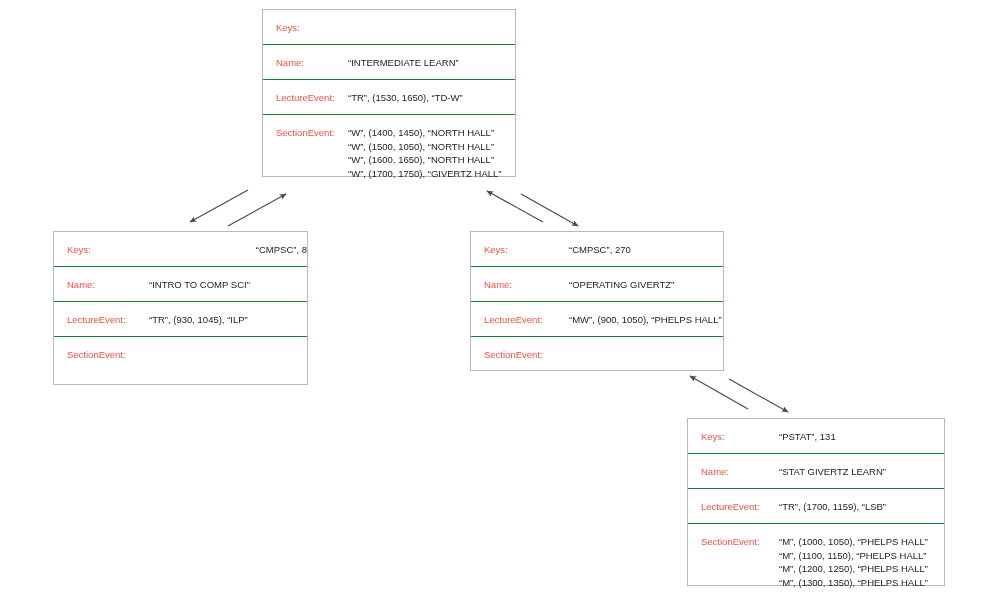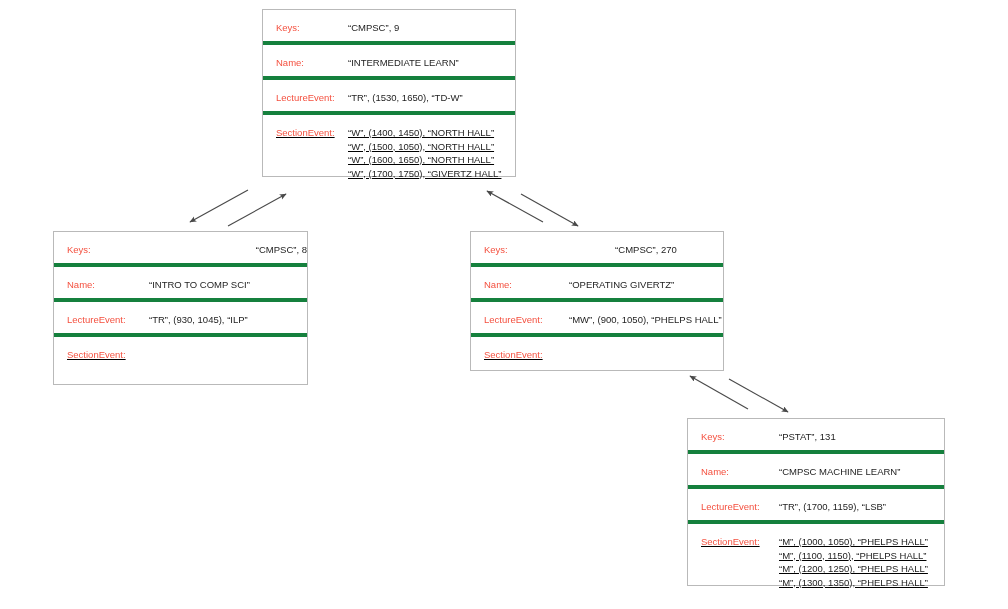--- a/index.html
+++ b/index.html
@@ -35,27 +35,26 @@
   .record-box {
     position: absolute;
     background: #ffffff;
     border: 1px solid #b9b9b9;
     box-sizing: border-box;
   }
 
   .record-row {
     display: flex;
     align-items: flex-start;
-    border-bottom: 4px solid #15803d;
+    border-bottom: 1px solid #15803d;
     box-sizing: border-box;
     padding: 0;
   }
   .record-row:last-child {
     border-bottom: none;
-    text-decoration: underline;
   }
 
   .field-label {
     color: #f4503f;
     font-size: 9.5px;
     line-height: 13.5px;
     white-space: nowrap;
     flex: 0 0 auto;
     padding-left: 13px;
   }
@@ -119,21 +118,20 @@
       <line x1="748" y1="409" x2="690" y2="376" stroke="#4a4a4a" stroke-width="1.15" marker-end="url(#head)"></line>
     </g>
     <g>
       <line x1="729" y1="379" x2="788" y2="412" stroke="#4a4a4a" stroke-width="1.15" marker-end="url(#head)"></line>
     </g>
   </svg>
 
   <div class="record-box" style="left:262px; top:9px; width:254px;">
     <div class="record-row row-single">
       <span class="field-label" style="width:72px;">Keys:</span>
-      <span class="field-value">“CMPSC”, 9</span>
     </div>
     <div class="record-row row-single">
       <span class="field-label" style="width:72px;">Name:</span>
       <span class="field-value">“INTERMEDIATE LEARN”</span>
     </div>
     <div class="record-row row-single">
       <span class="field-label" style="width:72px;">LectureEvent:</span>
       <span class="field-value">“TR”, (1530, 1650), “TD-W”</span>
     </div>
     <div class="record-row row-multi" style="height:61px;">
@@ -156,21 +154,21 @@
       <span class="field-value" style="padding-left:10px;">“TR”, (930, 1045), “ILP”</span>
     </div>
     <div class="record-row row-multi" style="height:47px;">
       <span class="field-label" style="width:72px;">SectionEvent:</span>
     </div>
   </div>
 
   <div class="record-box" style="left:470px; top:231px; width:254px;">
     <div class="record-row row-single">
       <span class="field-label" style="width:72px;">Keys:</span>
-      <span class="field-value" style="padding-left:13px;text-align:center;">“CMPSC”, 270</span>
+      <span class="field-value" style="padding-left:13px;">“CMPSC”, 270</span>
     </div>
     <div class="record-row row-single">
       <span class="field-label" style="width:72px;">Name:</span>
       <span class="field-value" style="padding-left:13px;">“OPERATING GIVERTZ”</span>
     </div>
     <div class="record-row row-single">
       <span class="field-label" style="width:72px;">LectureEvent:</span>
       <span class="field-value" style="padding-left:13px;">“MW”, (900, 1050), “PHELPS HALL”</span>
     </div>
     <div class="record-row row-multi" style="height:33px;">
@@ -179,21 +177,21 @@
     </div>
   </div>
 
   <div class="record-box" style="left:687px; top:418px; width:258px;">
     <div class="record-row row-single">
       <span class="field-label" style="width:78px;">Keys:</span>
       <span class="field-value">“PSTAT”, 131</span>
     </div>
     <div class="record-row row-single">
       <span class="field-label" style="width:78px;">Name:</span>
-      <span class="field-value">“CMPSC MACHINE LEARN”</span>
+      <span class="field-value">“STAT GIVERTZ LEARN”</span>
     </div>
     <div class="record-row row-single">
       <span class="field-label" style="width:78px;">LectureEvent:</span>
       <span class="field-value">“TR”, (1700, 1159), “LSB”</span>
     </div>
     <div class="record-row row-multi" style="height:61px;">
       <span class="field-label" style="width:78px;">SectionEvent:</span>
       <span class="field-value"><span class="vline">“M”, (1000, 1050), “PHELPS HALL”</span><span class="vline">“M”, (1100, 1150), “PHELPS HALL”</span><span class="vline">“M”, (1200, 1250), “PHELPS HALL”</span><span class="vline">“M”, (1300, 1350), “PHELPS HALL”</span></span>
     </div>
   </div>

